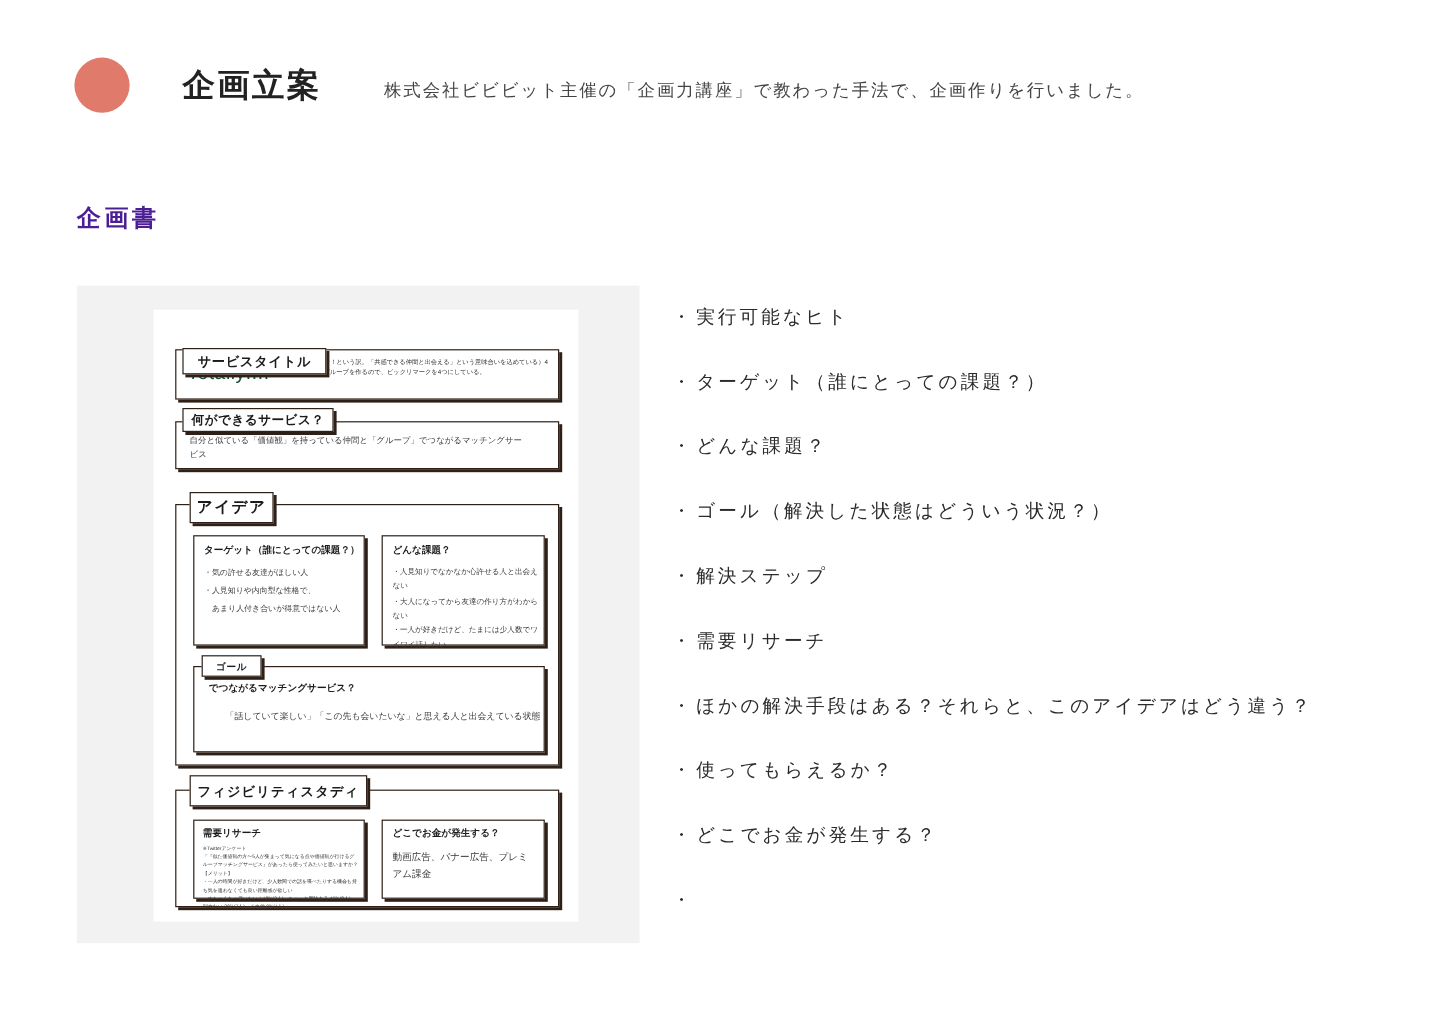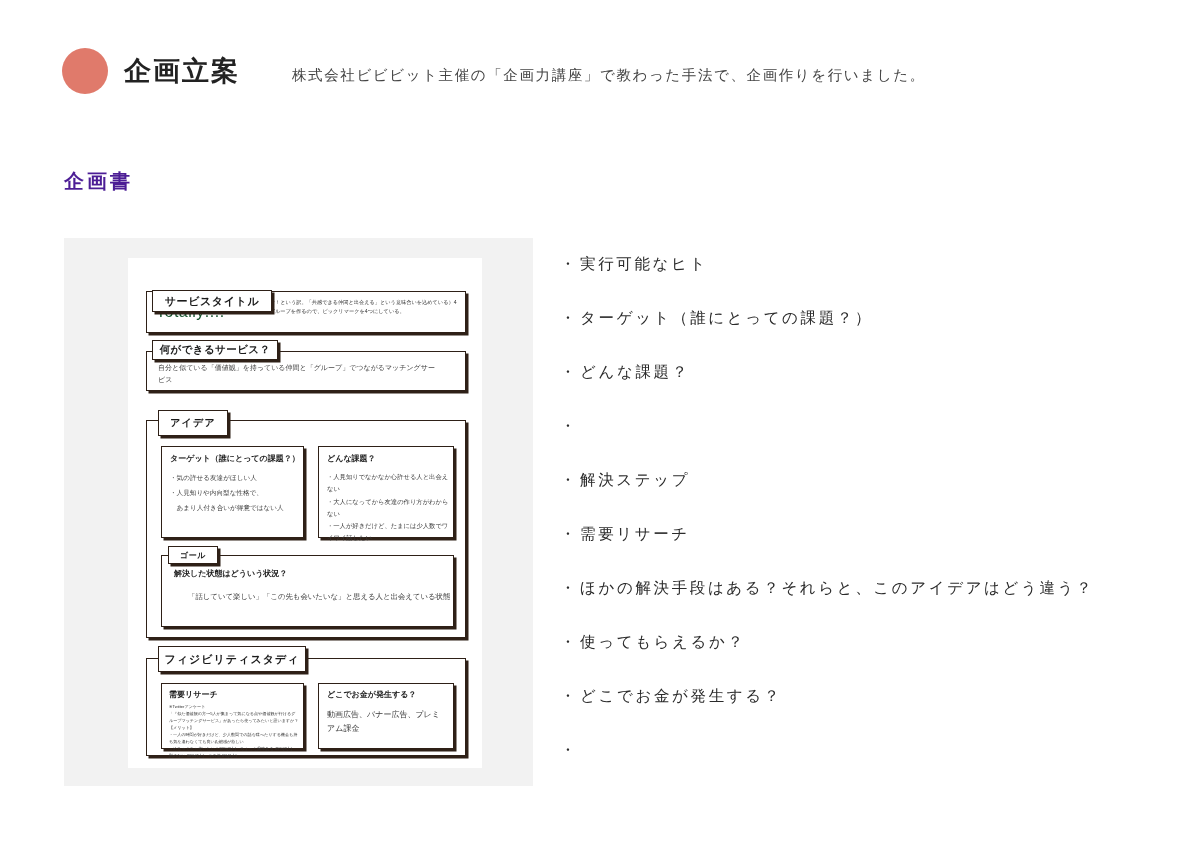--- a/index.html
+++ b/index.html
@@ -5,21 +5,21 @@
   html,body{margin:0;padding:0;}
   body{
     width:1200px;height:848px;background:#ffffff;
     font-family:"Liberation Sans","DejaVu Sans",sans-serif;
     color:#2b2b2b;overflow:hidden;position:relative;
   }
   
   .header{position:absolute;left:62px;top:48px;display:flex;align-items:center;}
   .dot{width:46px;height:46px;border-radius:50%;background:#e07a6b;flex:0 0 auto;}
   .h-title{
-    margin-left:16px;font-size:27px;font-weight:700;letter-spacing:2px;
+    margin-left:44px;font-size:27px;font-weight:700;letter-spacing:2px;
     color:#222222;white-space:nowrap;
   }
   .h-sub{
     margin-left:52px;font-size:14.5px;letter-spacing:1.6px;color:#444444;
     white-space:nowrap;padding-top:8px;
   }
   
   .sec-title{
     position:absolute;left:64px;top:168px;font-size:20px;font-weight:700;
     letter-spacing:3px;color:#4c1d95;
@@ -45,21 +45,21 @@
   #box-title{left:18px;top:33px;width:320px;height:42px;}
   #tab-title{left:24px;top:32px;width:120px;height:22px;font-size:11px;letter-spacing:.6px;}
   #title-logo{left:28px;top:42px;font-size:16px;color:#14532d;letter-spacing:.5px;font-weight:400;text-align:center;}
   #title-note{left:126px;top:40px;width:206px;font-size:5.2px;line-height:1.65;color:#2f2f2f;}
   
   #box-what{left:18px;top:93px;width:320px;height:40px;}
   #tab-what{left:24px;top:82px;width:126px;height:20px;font-size:10.5px;letter-spacing:.4px;}
   #what-txt{left:30px;top:104px;width:284px;font-size:7px;line-height:1.75;}
   
   #box-idea{left:18px;top:162px;width:320px;height:218px;}
-  #tab-idea{left:30px;top:152px;width:70px;height:26px;font-size:10px;letter-spacing:1.2px;}
+  #tab-idea{left:30px;top:152px;width:70px;height:26px;font-size:13px;letter-spacing:1.2px;}
   #box-target{left:33px;top:188px;width:143px;height:92px;}
   #target-h{left:42px;top:195px;width:130px;font-size:8px;font-weight:700;color:#1b1b1b;}
   #target-b{left:42px;top:213px;width:128px;font-size:6.6px;line-height:2.25;}
   #box-issue{left:190px;top:188px;width:136px;height:92px;}
   #issue-h{left:199px;top:195px;width:122px;font-size:8px;font-weight:700;color:#1b1b1b;}
   #issue-b{left:199px;top:213px;width:124px;font-size:6.3px;line-height:1.95;}
   #box-goal{left:33px;top:297px;width:293px;height:72px;}
   #tab-goal{left:40px;top:288px;width:50px;height:18px;font-size:8px;letter-spacing:.6px;}
   #goal-h{left:46px;top:310px;font-size:8px;font-weight:700;color:#1b1b1b;}
   #goal-b{left:46px;top:333px;width:272px;font-size:7.4px;margin-left:14px;}
@@ -115,21 +115,21 @@
 　あまり人付き合いが得意ではない人</div>
 
       <div class="nbox" id="box-issue"></div>
       <div class="body-txt" id="issue-h">どんな課題？</div>
       <div class="body-txt" id="issue-b" style="white-space:pre-line">・人見知りでなかなか心許せる人と出会えない
 ・大人になってから友達の作り方がわからない
 ・一人が好きだけど、たまには少人数でワイワイ話したい</div>
 
       <div class="nbox" id="box-goal"></div>
       <div class="tab" id="tab-goal">ゴール</div>
-      <div class="body-txt" id="goal-h">解決した状態はどういう状況？</div>
+      <div class="body-txt" id="goal-h">でつながるマッチングサービス？</div>
       <div class="body-txt" id="goal-b">「話していて楽しい」「この先も会いたいな」と思える人と出会えている状態</div>
 
       <div class="nbox" id="box-feas"></div>
       <div class="tab" id="tab-feas">フィジビリティスタディ</div>
 
       <div class="nbox" id="box-demand"></div>
       <div class="body-txt" id="demand-h">需要リサーチ</div>
       <div class="body-txt" id="demand-b" style="white-space:pre-line">※Twitterアンケート
 「『似た価値観の方〜5人が集まって気になる点や価値観が行けるグループマッチングサービス』があったら使ってみたいと思いますか？
 【メリット】
@@ -151,20 +151,21 @@
       <div class="list-item">
         <span class="bullet">・</span>
         <span>ターゲット（誰にとっての課題？）</span>
       </div>
       <div class="list-item">
         <span class="bullet">・</span>
         <span>どんな課題？</span>
       </div>
       <div class="list-item">
         <span class="bullet">・</span>
+        <span>ゴール（解決した状態はどういう状況？）</span>
       </div>
       <div class="list-item">
         <span class="bullet">・</span>
         <span>解決ステップ</span>
       </div>
       <div class="list-item">
         <span class="bullet">・</span>
         <span>需要リサーチ</span>
       </div>
       <div class="list-item">

